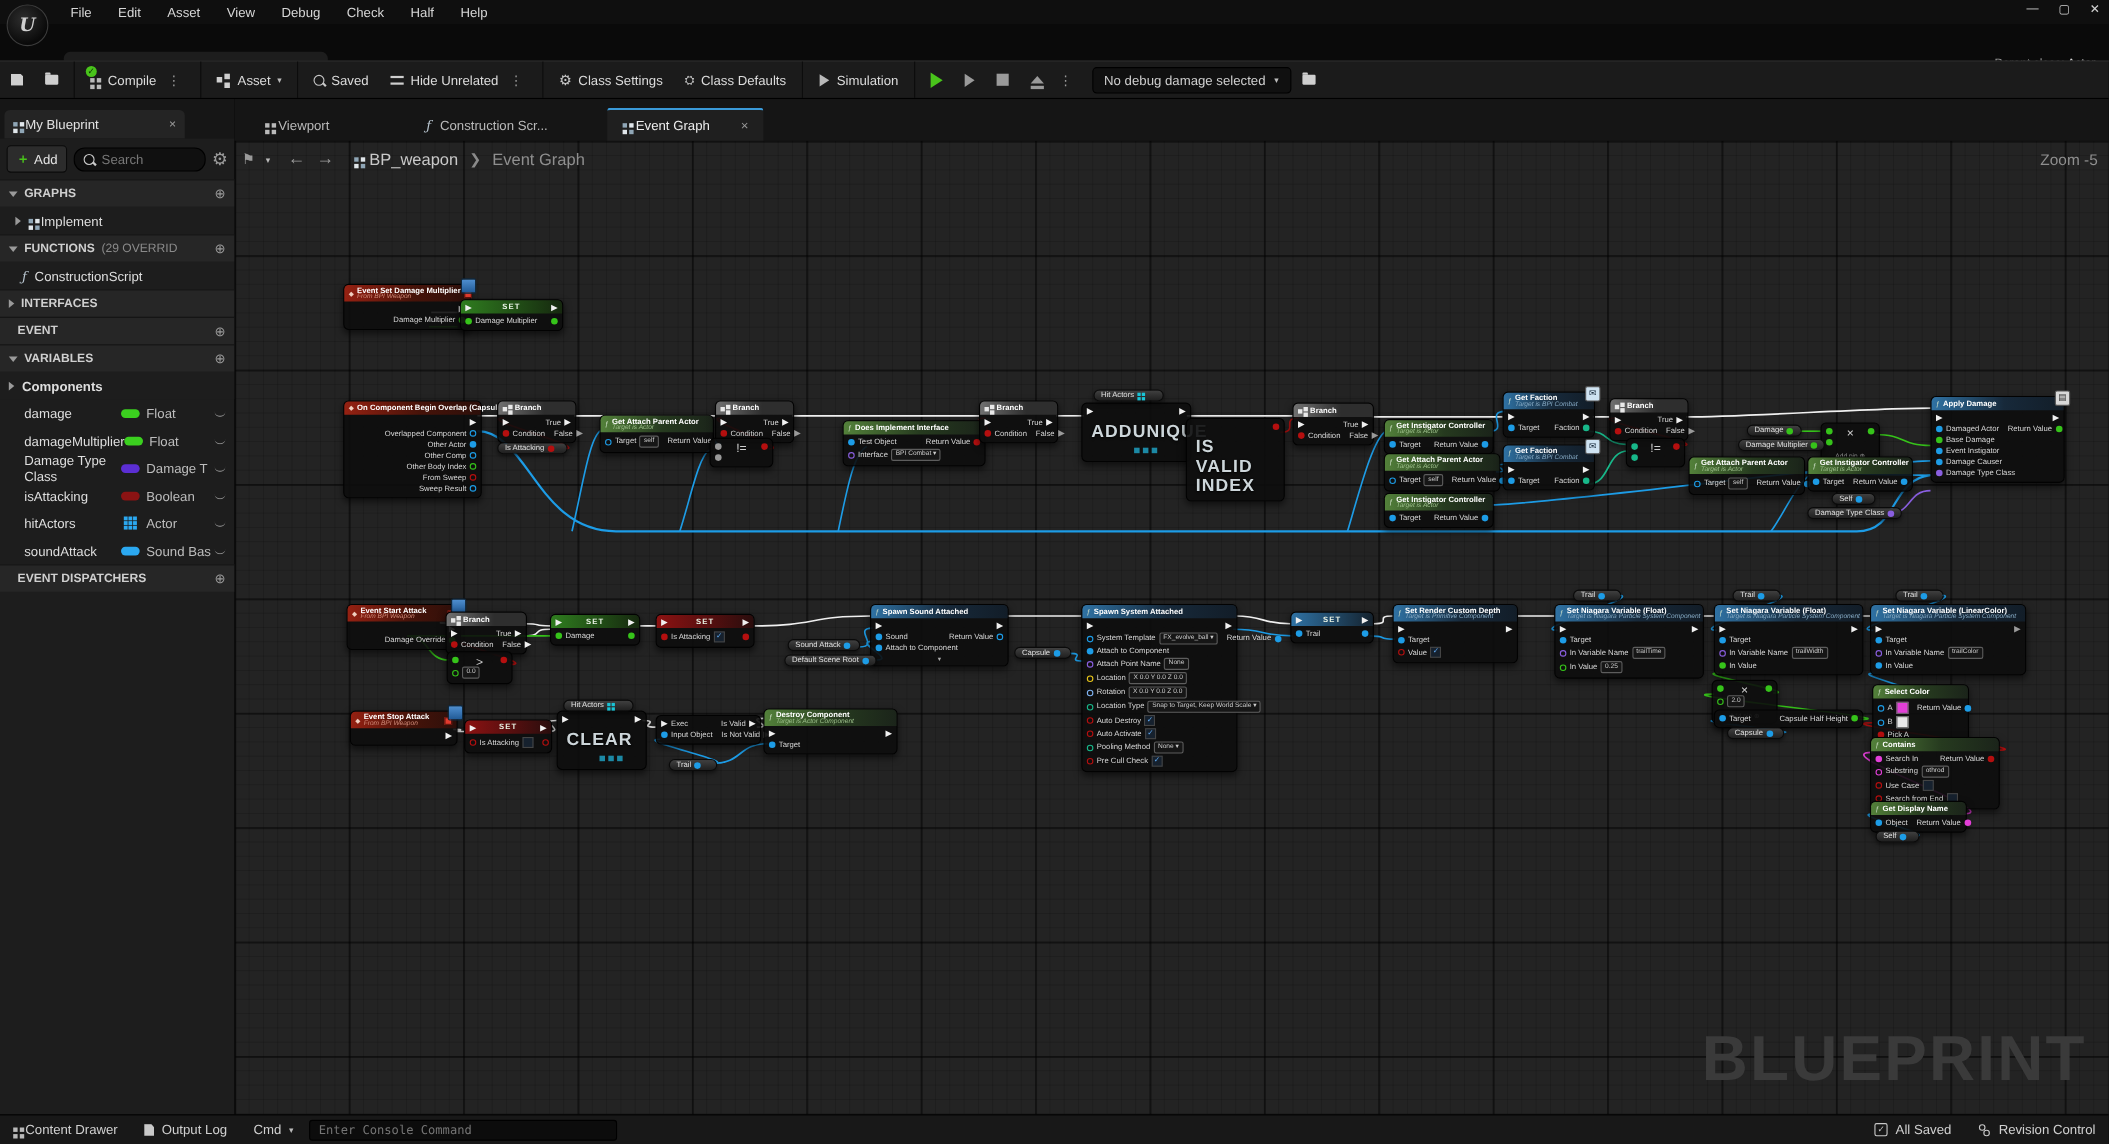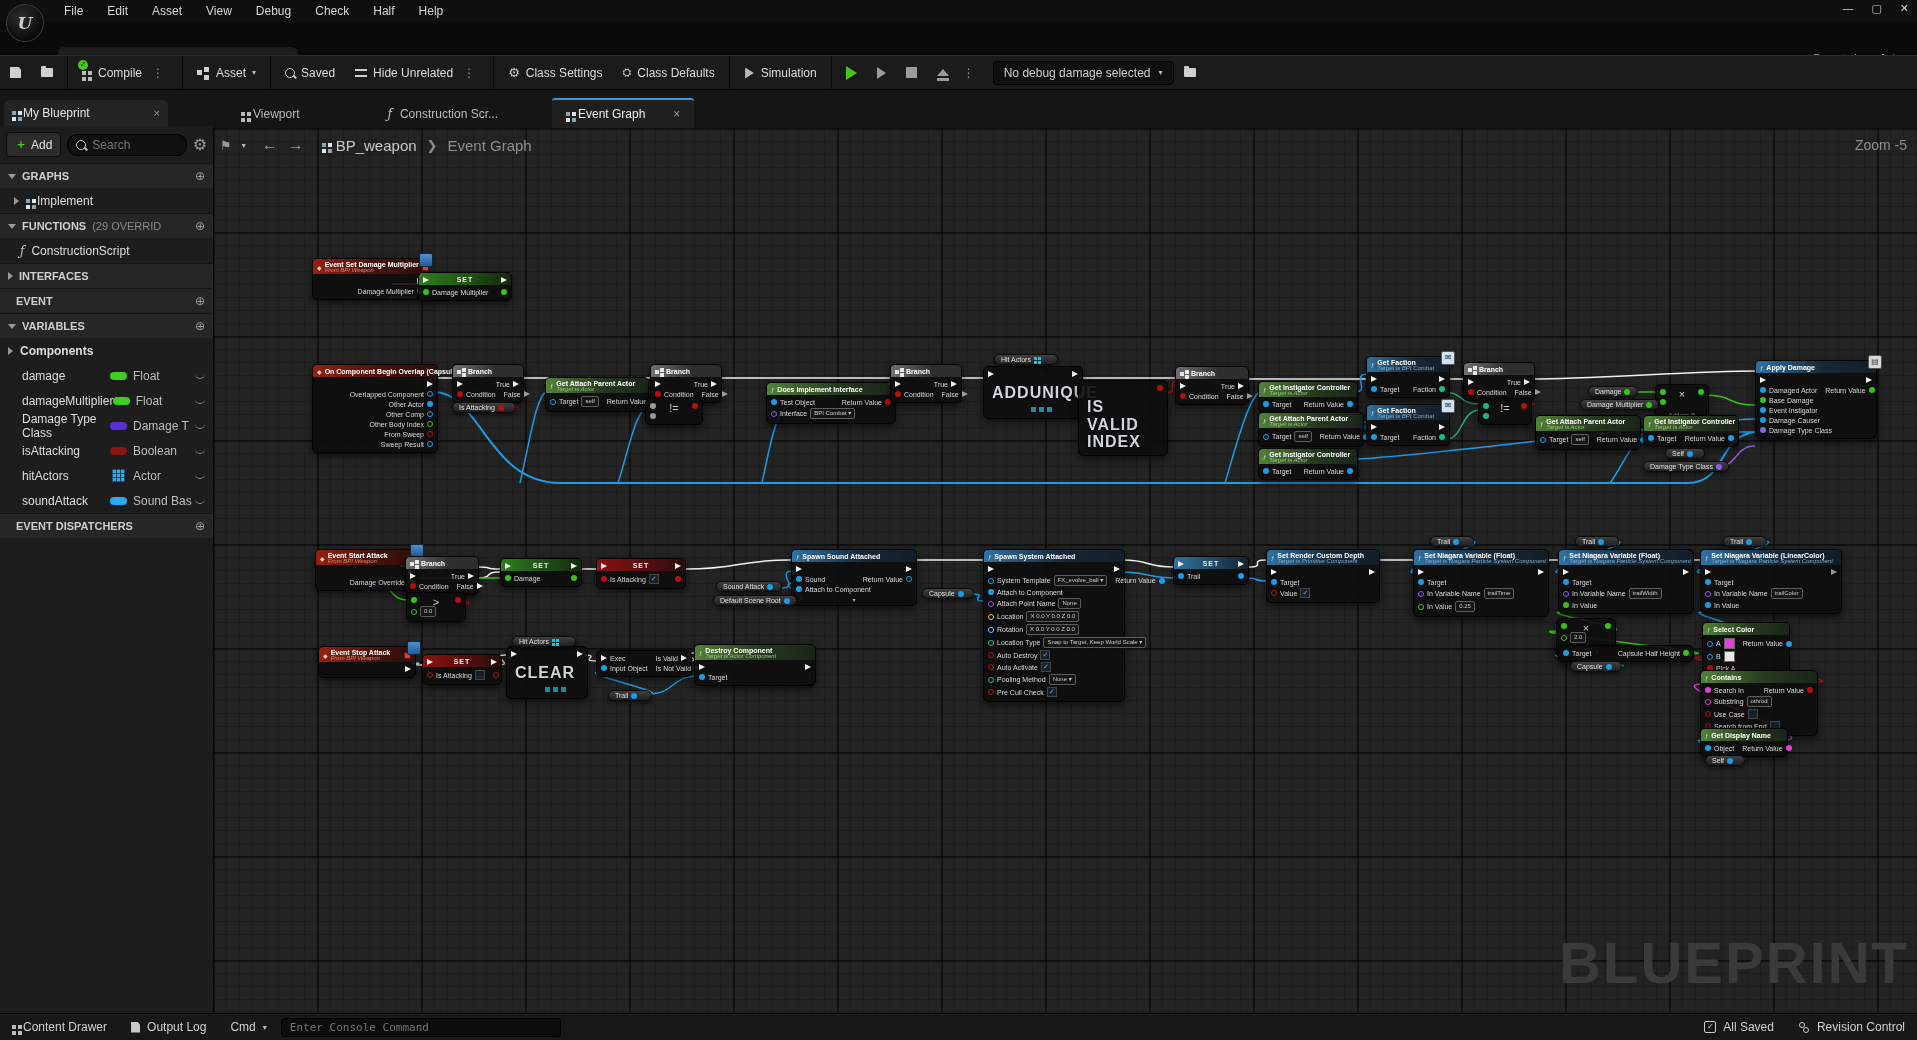--- a/index.html
+++ b/index.html
@@ -74,21 +74,21 @@
       linear-gradient(rgba(0,0,0,.16) 1px, transparent 1px),
       linear-gradient(90deg, rgba(0,0,0,.16) 1px, transparent 1px);
     background-size:104px 104px,104px 104px,13px 13px,13px 13px;}
   #canvas{position:absolute;left:-213px;top:-128px;width:1917px;height:1040px}
   #graphbar{position:absolute;left:220px;top:132px;right:10px;height:26px;z-index:25;display:flex;align-items:center;gap:10px;color:#9a9a9a}
   #breadcrumb{display:flex;align-items:center;gap:10px;font-size:15px;margin-left:8px}
   #breadcrumb .b1{color:#c9c9c9}
   #breadcrumb .sep{color:#8a8a8a;font-size:13px}
   #breadcrumb .b2{color:#8f8f8f}
   #zoomlabel{margin-left:auto;font-size:14px;color:#8f8f8f}
-  #watermark{position:absolute;right:8px;bottom:44px;font-size:58px;font-weight:900;color:#3a3a3a;letter-spacing:2px;z-index:24;font-family:"Liberation Sans",sans-serif}
+  #watermark{position:absolute;right:20px;bottom:44px;font-size:58px;font-weight:900;color:#3a3a3a;letter-spacing:2px;z-index:24;font-family:"Liberation Sans",sans-serif}
   
   .node{position:absolute;background:rgba(13,13,13,.9);border:1px solid #020202;border-radius:5px;box-shadow:0 3px 7px rgba(0,0,0,.55);font-size:7px;color:#d8d8d8;z-index:15}
   .nhdr{border-radius:4px 4px 0 0;padding:2px 4px 1px;display:flex;align-items:center;gap:3px;position:relative;min-height:9px}
   .ntitle{font-weight:bold;color:#fff;white-space:nowrap;font-size:7px}
   .nsub{font-style:italic;font-size:6px;white-space:nowrap;margin-top:-1px}
   .event>.nhdr{background:linear-gradient(90deg,#962112,#471309 55%,#2d0f0a)}
   .event .nsub{color:#d08a78}
   .func-green>.nhdr{background:linear-gradient(90deg,#53813a,#263категория 55%,#1b241a);background:linear-gradient(90deg,#53813a,#263a1f 55%,#1b241a)}
   .func-green .nsub{color:#9cbf8a}
   .func-blue>.nhdr{background:linear-gradient(90deg,#2f72a4,#17293a 55%,#121d28)}

